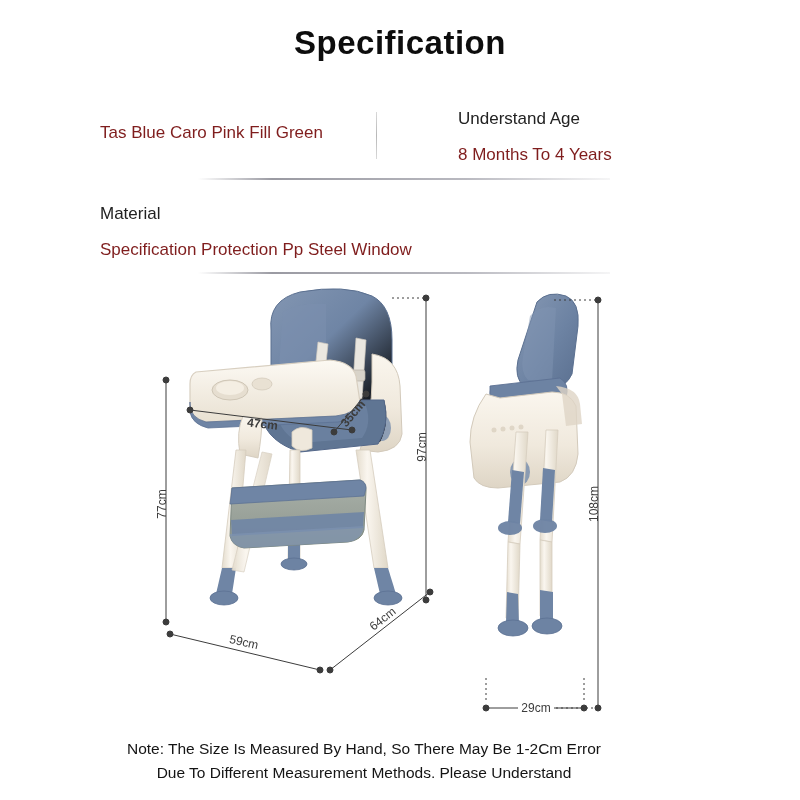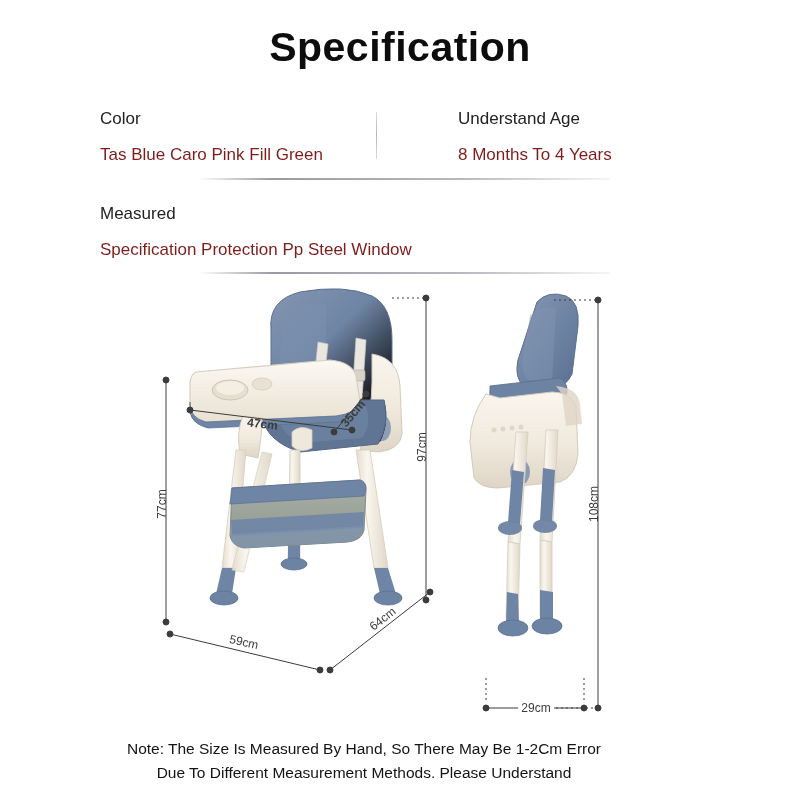--- a/index.html
+++ b/index.html
@@ -23,21 +23,21 @@
     background: #ffffff;
   }
 
   
   .title {
     position: absolute;
     top: 24px;
     left: 0;
     width: 800px;
     text-align: center;
-    font-size: 41px;
+    font-size: 33px;
     font-weight: bold;
     letter-spacing: 0.5px;
     color: #0d0d0d;
   }
 
   
   .spec-block {
     position: absolute;
     left: 100px;
     width: 600px;
@@ -110,34 +110,33 @@
 </style>
 </head>
 <body>
 
 <div class="page">
 
   <div class="title">Specification</div>
 
   <div class="spec-block spec-row-1">
     <div class="spec-cell cell-left">
-      <div class="spec-label">Color</div>
       <div class="spec-value">Tas Blue Caro Pink Fill Green</div>
     </div>
     <div class="spec-cell cell-right">
       <div class="spec-label">Understand Age</div>
       <div class="spec-value">8 Months To 4 Years</div>
     </div>
   </div>
   <div class="v-divider"></div>
   <div class="h-rule h-rule-1"></div>
 
   <div class="spec-block spec-row-2">
     <div class="spec-cell cell-left">
-      <div class="spec-label">Measured</div>
+      <div class="spec-label">Material</div>
       <div class="spec-value">Specification Protection Pp Steel Window</div>
     </div>
   </div>
   <div class="h-rule h-rule-2"></div>
 
   <div class="diagram">
     <svg width="800" height="450" viewBox="0 0 800 450" xmlns="http://www.w3.org/2000/svg">
       <defs>
         <linearGradient id="gBlueSeat" x1="0" y1="0" x2="1" y2="1">
           <stop offset="0%" stop-color="#8396b2"></stop>

